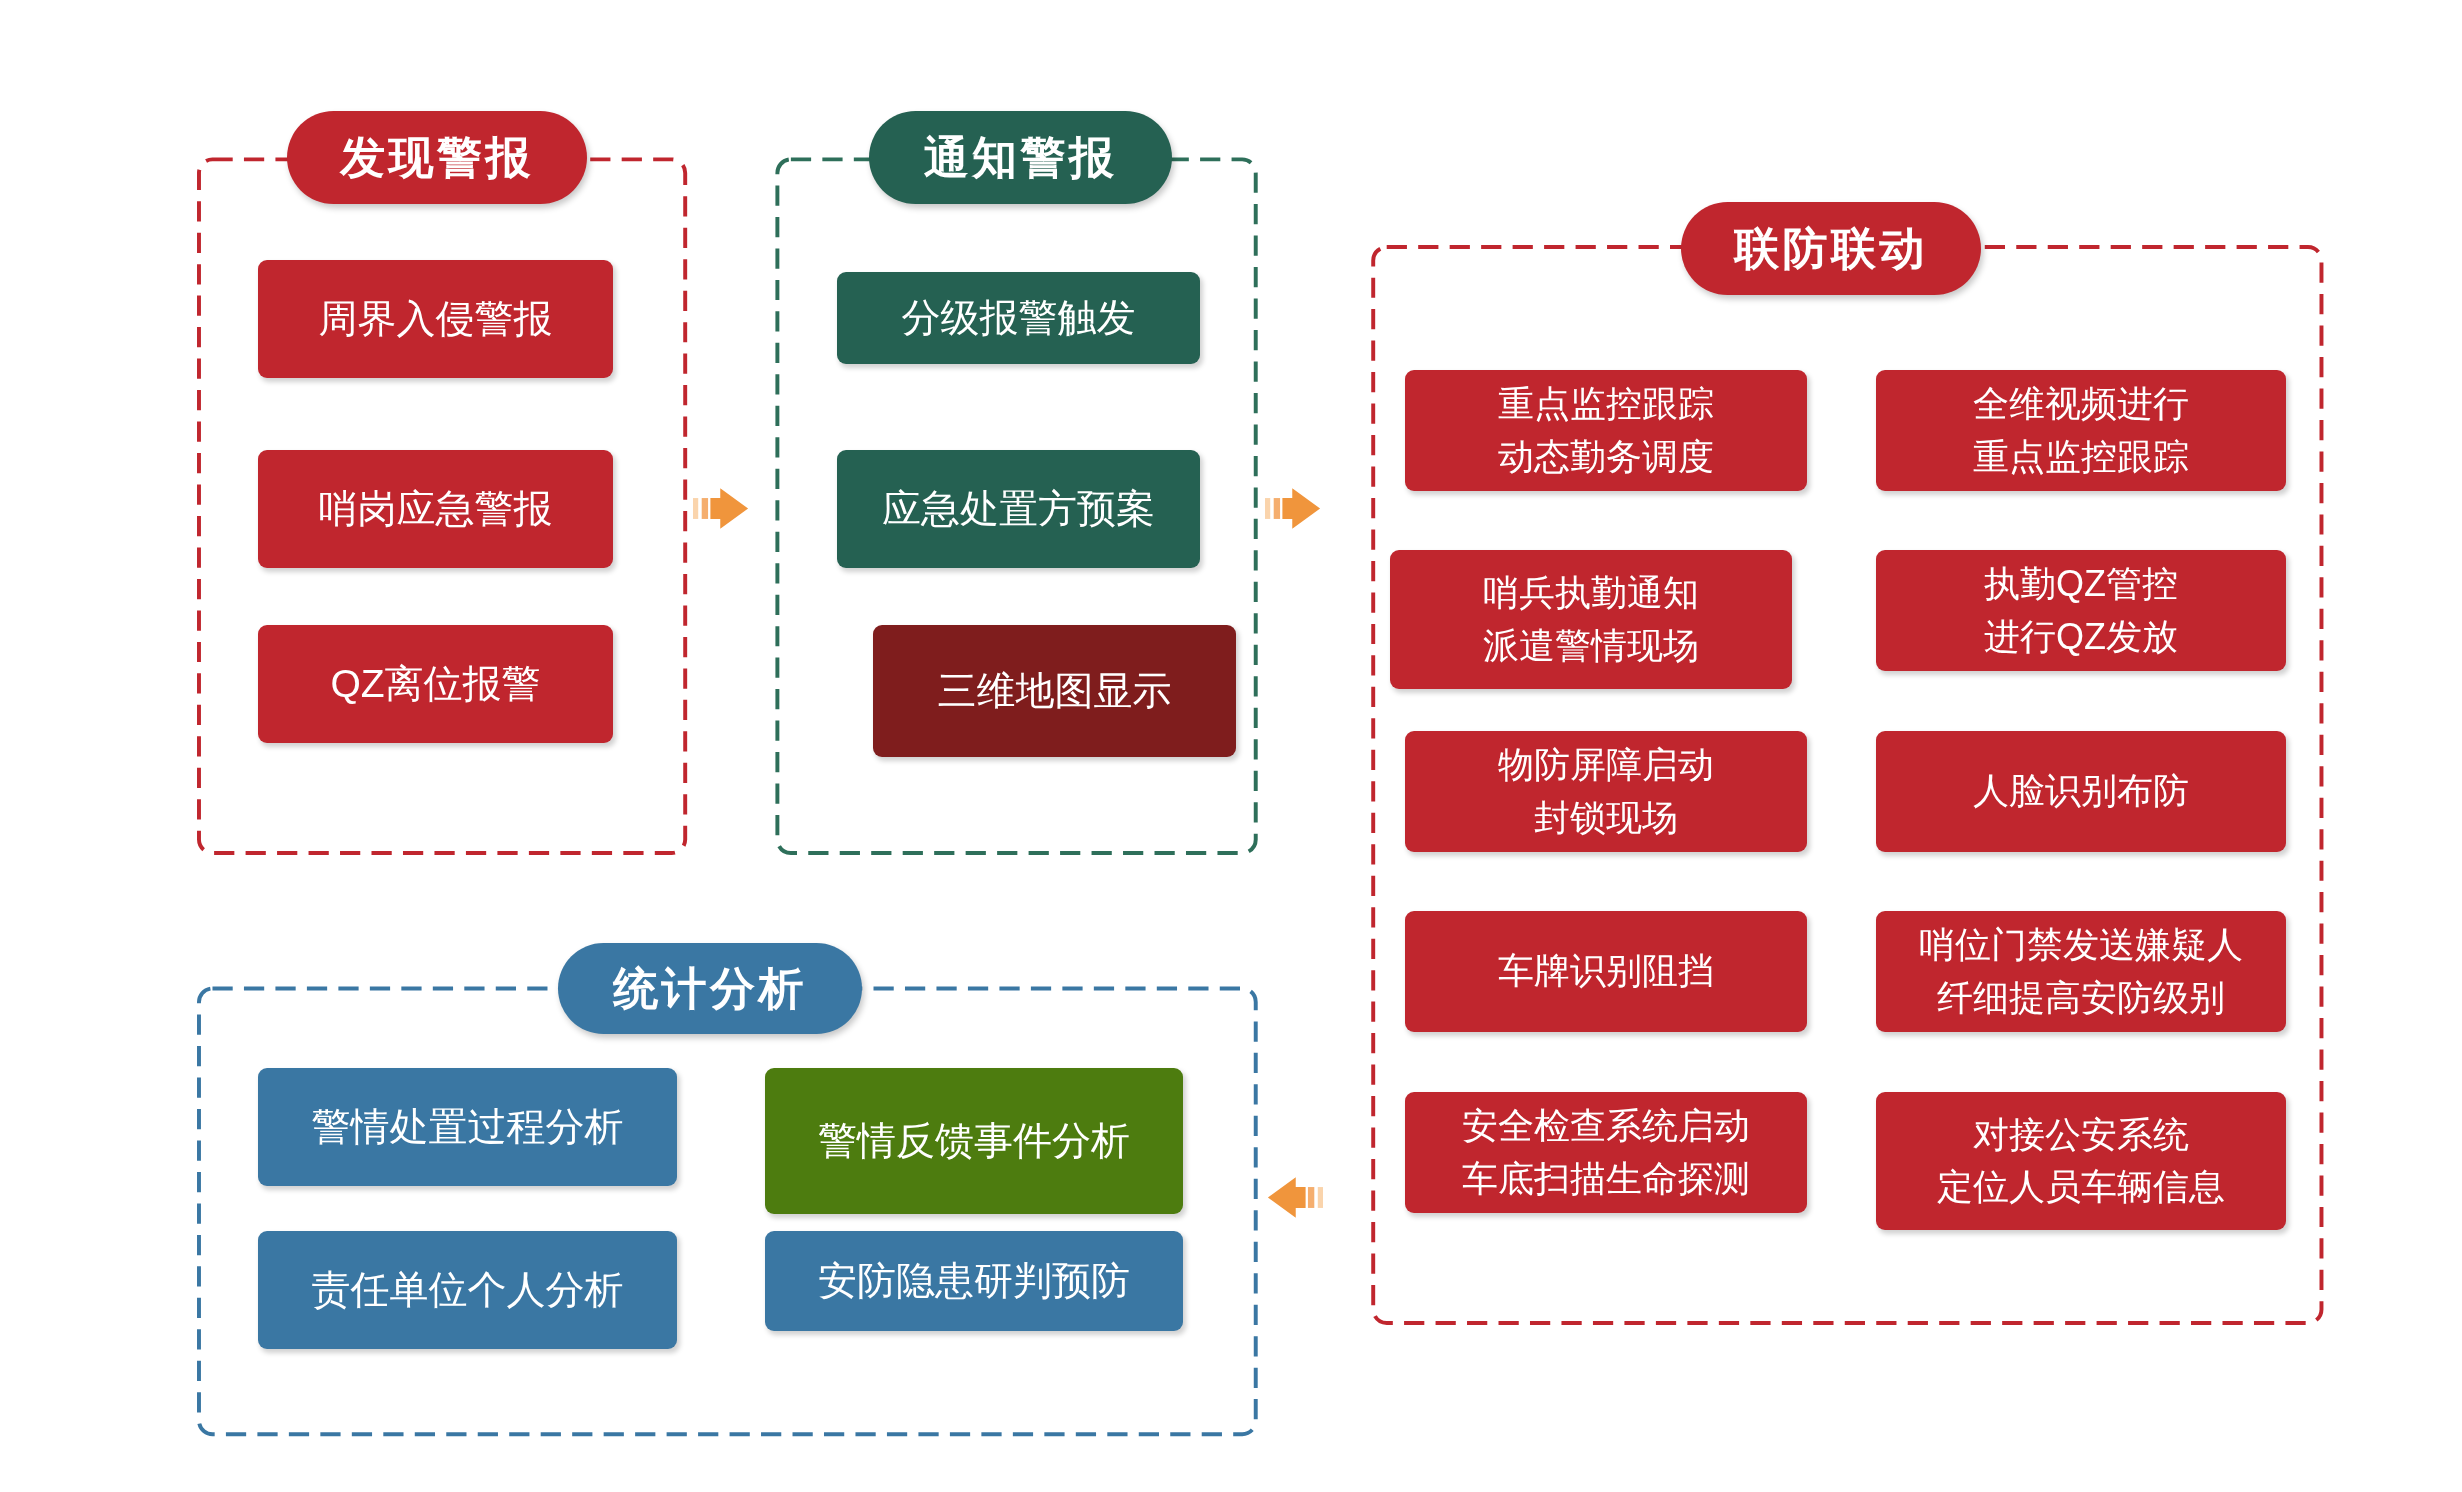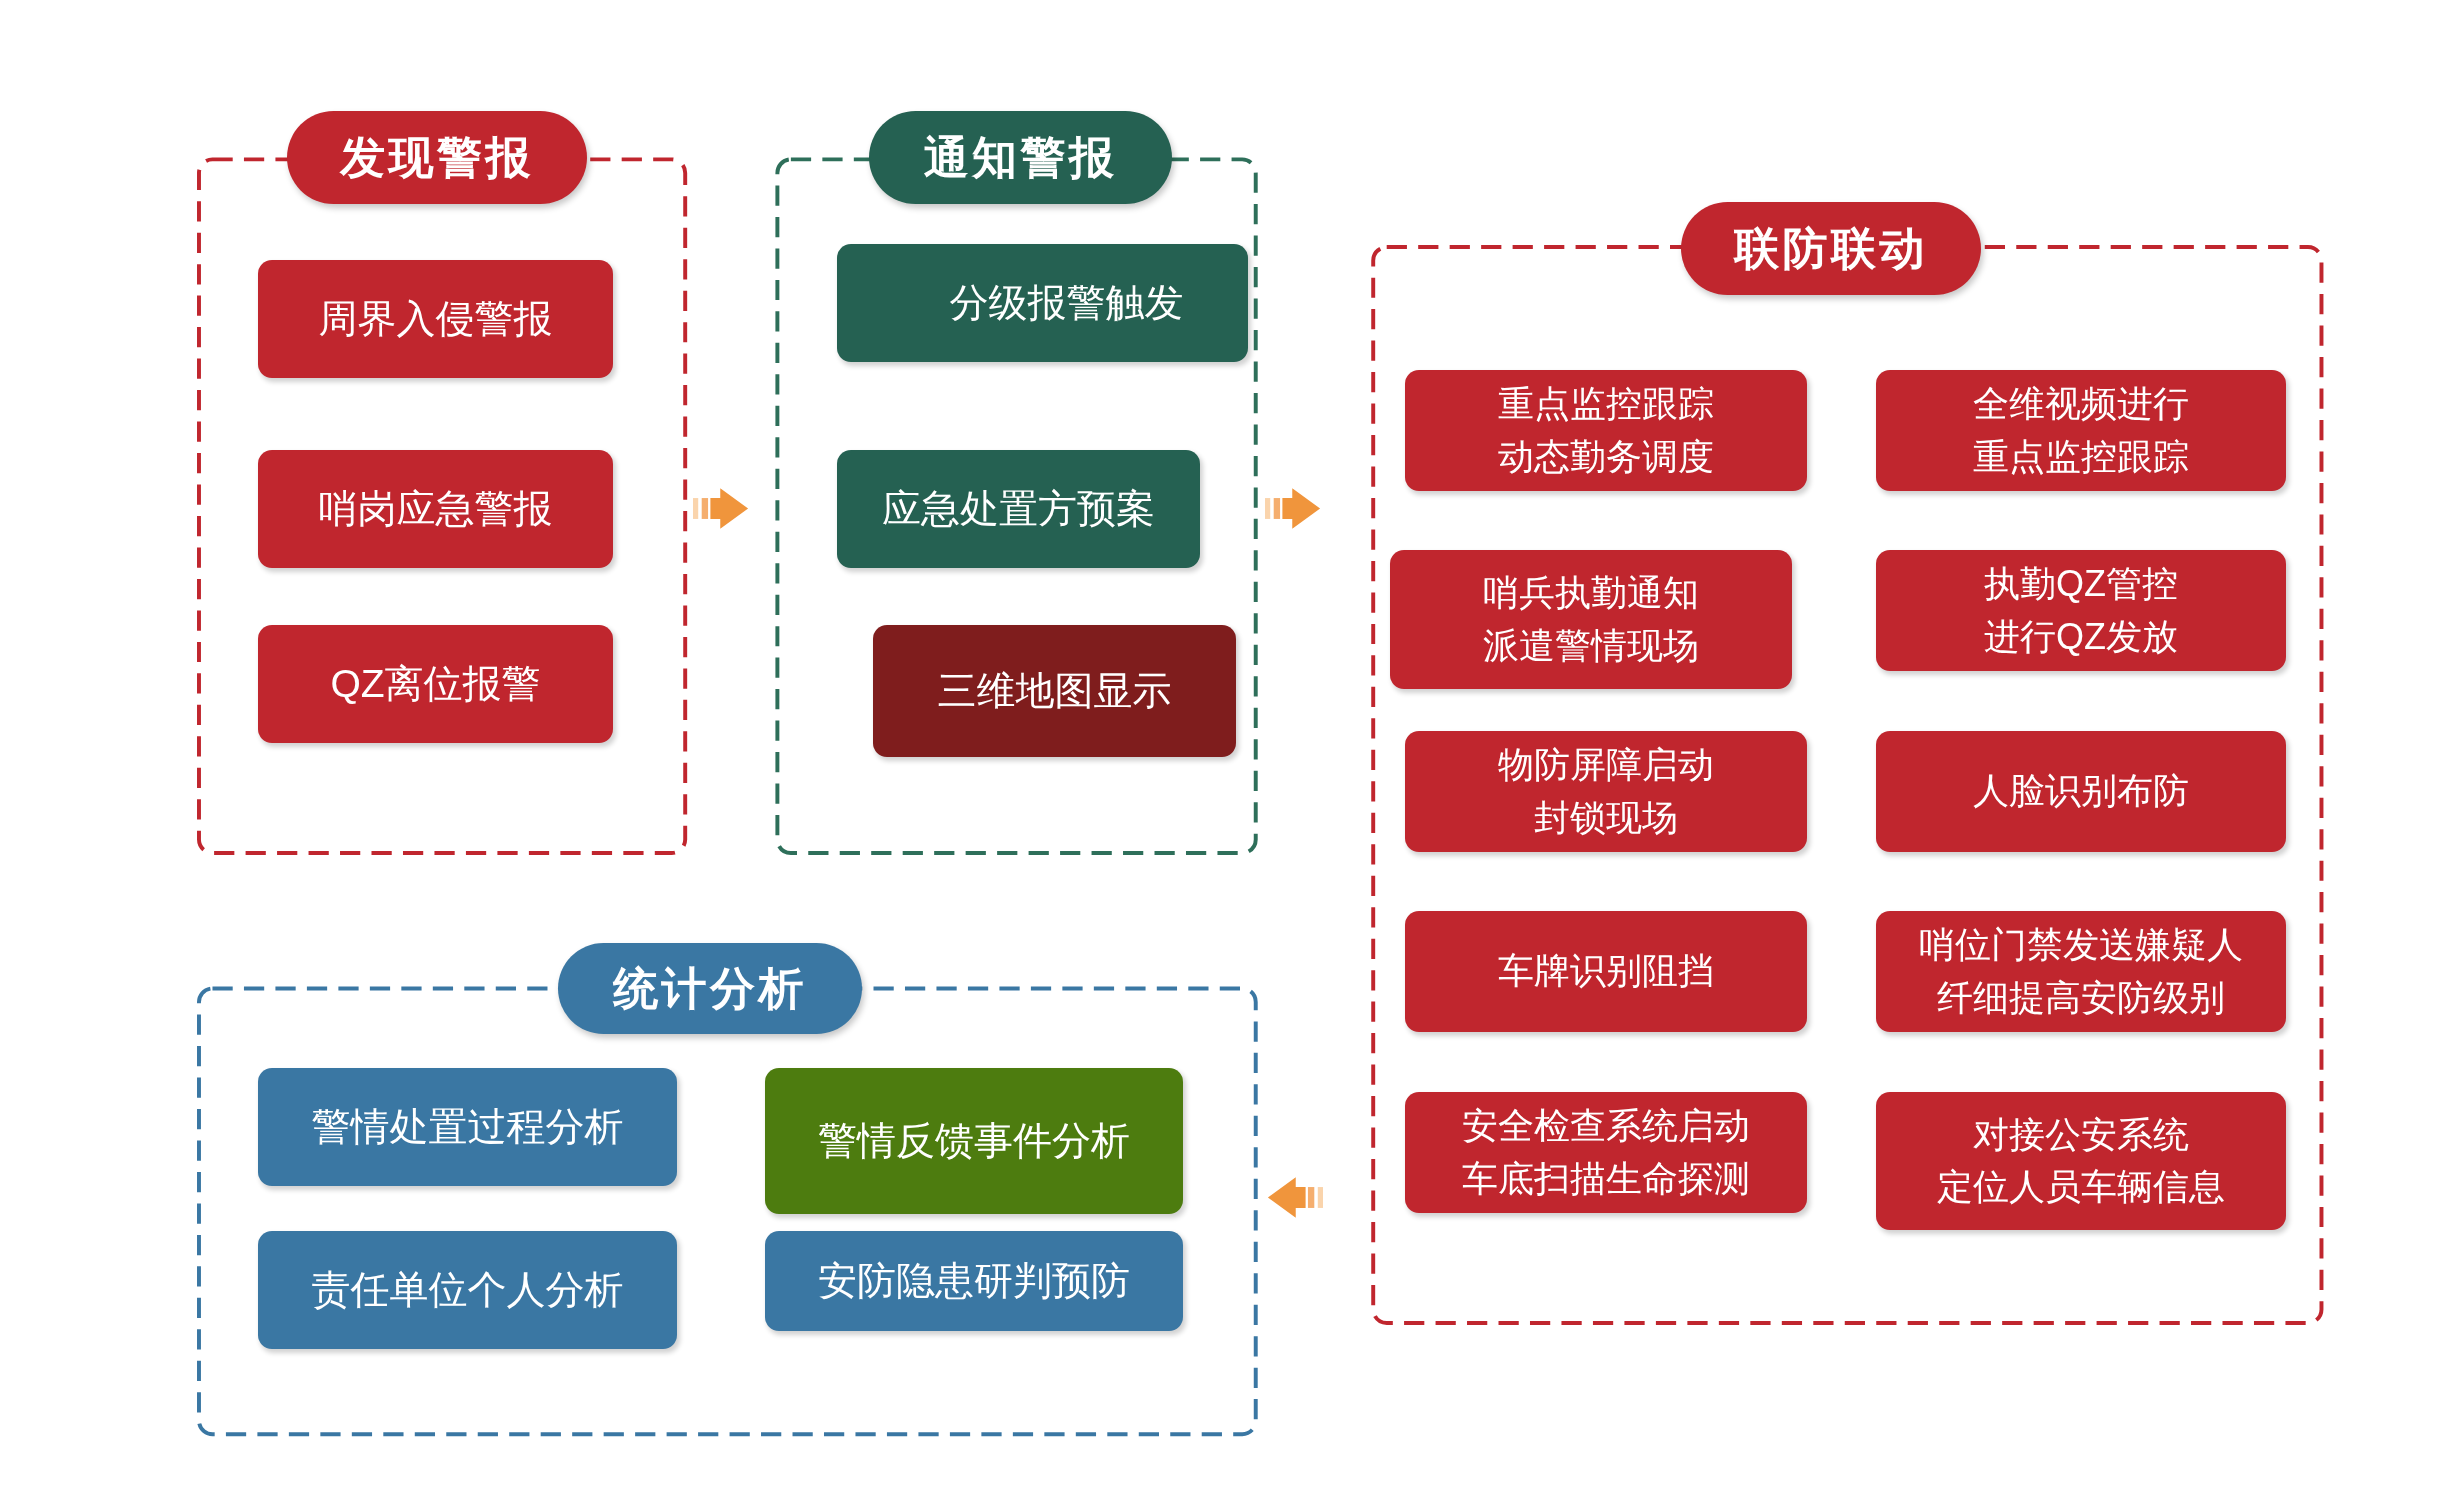--- a/index.html
+++ b/index.html
@@ -40,21 +40,21 @@
     white-space: nowrap;
   }
   .node {
     position: absolute;
     display: flex;
     flex-direction: column;
     align-items: center;
     justify-content: center;
     color: #ffffff;
     text-align: center;
-    border-radius: 14px;
+    border-radius: 9px;
     box-shadow: 2.8px 3.9px 5.6px rgba(0,0,0,0.18);
     z-index: 2;
     white-space: nowrap;
   }
   .node.single { font-size: 39px; }
   .node.multi  { font-size: 36px; line-height: 1.45; }
   .node .line { display: block; }
   .arrow {
     position: absolute;
     z-index: 2;
@@ -78,21 +78,21 @@
   <div class="node single" style="left: 258px; top: 450px; width: 355px; height: 118px; background-color: rgb(192, 38, 46);">哨岗应急警报</div>
   <div class="node single" style="left: 258px; top: 625px; width: 355px; height: 118px; background-color: rgb(192, 38, 46);">QZ离位报警</div>
 
   <svg class="arrow" style="left:693px; top:485px;" width="58" height="47" viewBox="0 0 100 80">
     <rect x="0" y="22" width="9" height="36" fill="#FAD4AC"></rect>
     <rect x="15" y="22" width="11" height="36" fill="#F5AE6E"></rect>
     <polygon points="30,22 47,22 47,5 95,40 47,75 47,58 30,58" fill="#F0953C"></polygon>
   </svg>
 
   <div class="pill" style="left: 869px; top: 111px; width: 303px; height: 93px; background-color: rgb(37, 97, 82);">通知警报</div>
-  <div class="node single" style="left: 837px; top: 244px; width: 363px; height: 118px; background-color: rgb(37, 97, 82); padding-left: 48px;">分级报警触发</div>
+  <div class="node single" style="left: 837px; top: 272px; width: 363px; height: 92px; background-color: rgb(37, 97, 82);">分级报警触发</div>
   <div class="node single" style="left: 837px; top: 450px; width: 363px; height: 118px; background-color: rgb(37, 97, 82);">应急处置方预案</div>
   <div class="node single" style="left: 837px; top: 625px; width: 363px; height: 132px; background-color: #7f1d1d; margin-left: 36px;">三维地图显示</div>
 
   <svg class="arrow" style="left:1265px; top:485px;" width="58" height="47" viewBox="0 0 100 80">
     <rect x="0" y="22" width="9" height="36" fill="#FAD4AC"></rect>
     <rect x="15" y="22" width="11" height="36" fill="#F5AE6E"></rect>
     <polygon points="30,22 47,22 47,5 95,40 47,75 47,58 30,58" fill="#F0953C"></polygon>
   </svg>
 
   <div class="pill" style="left: 1681px; top: 202px; width: 300px; height: 93px; background-color: rgb(192, 38, 46);">联防联动</div>

